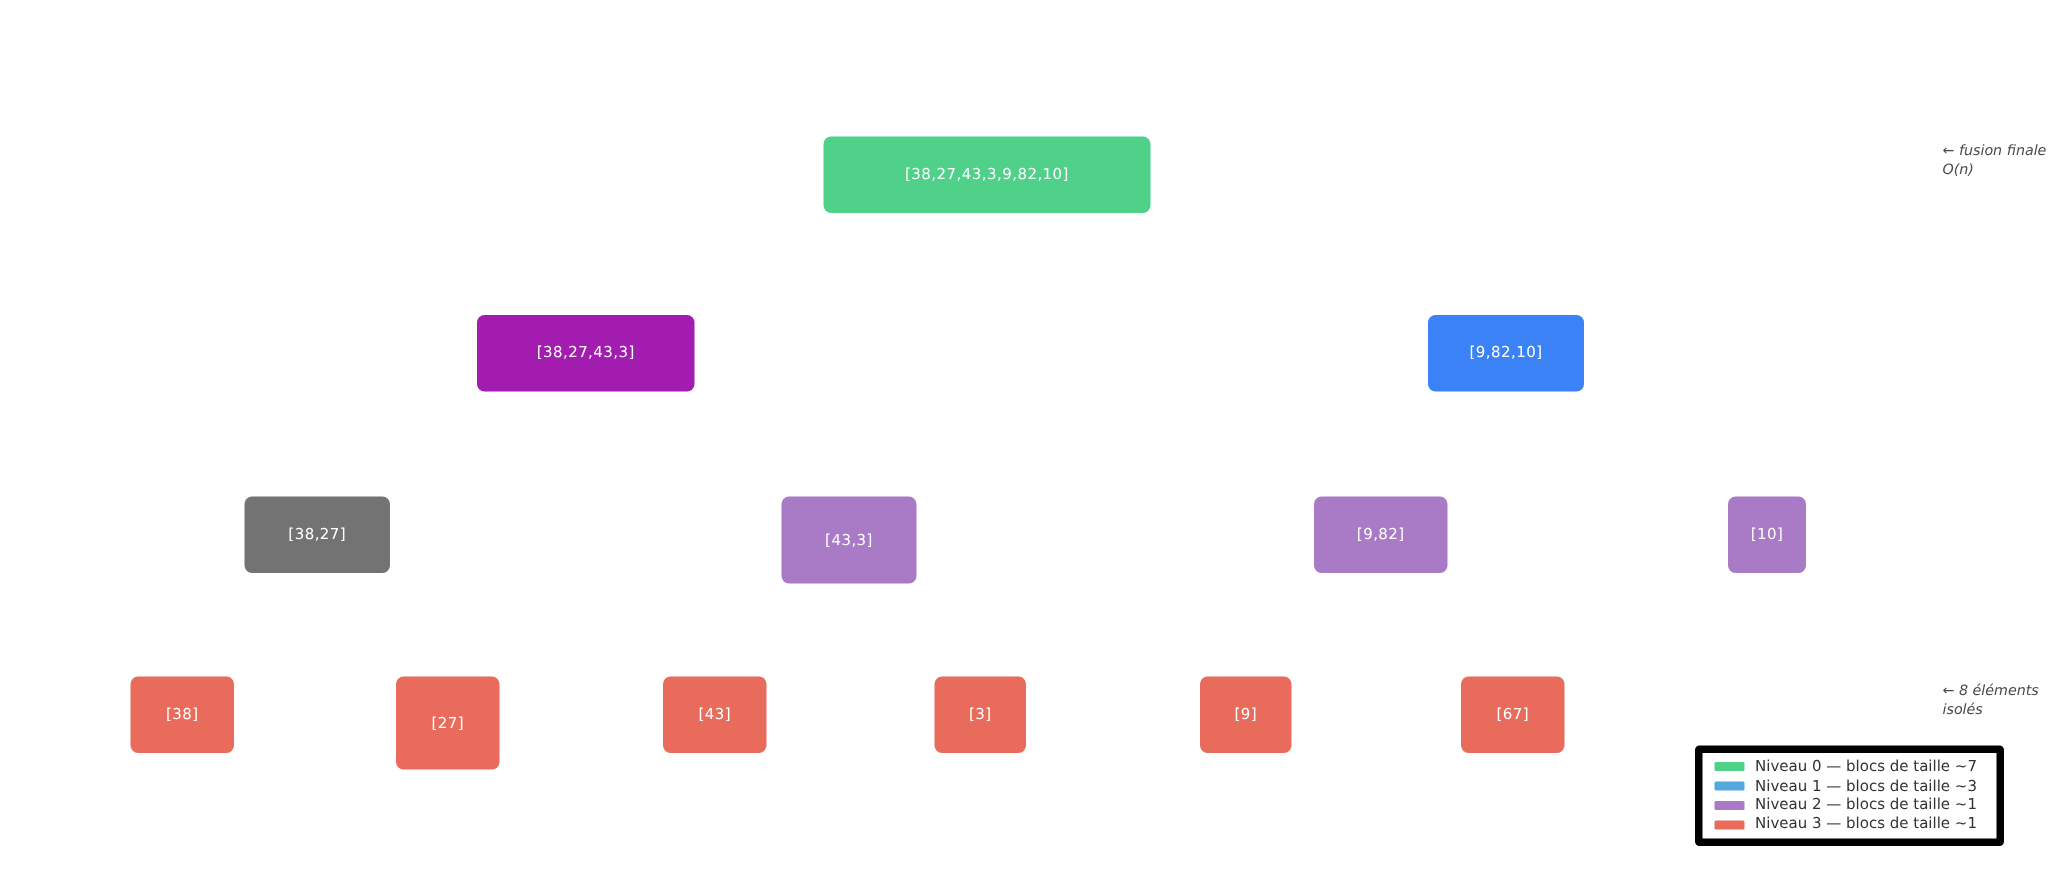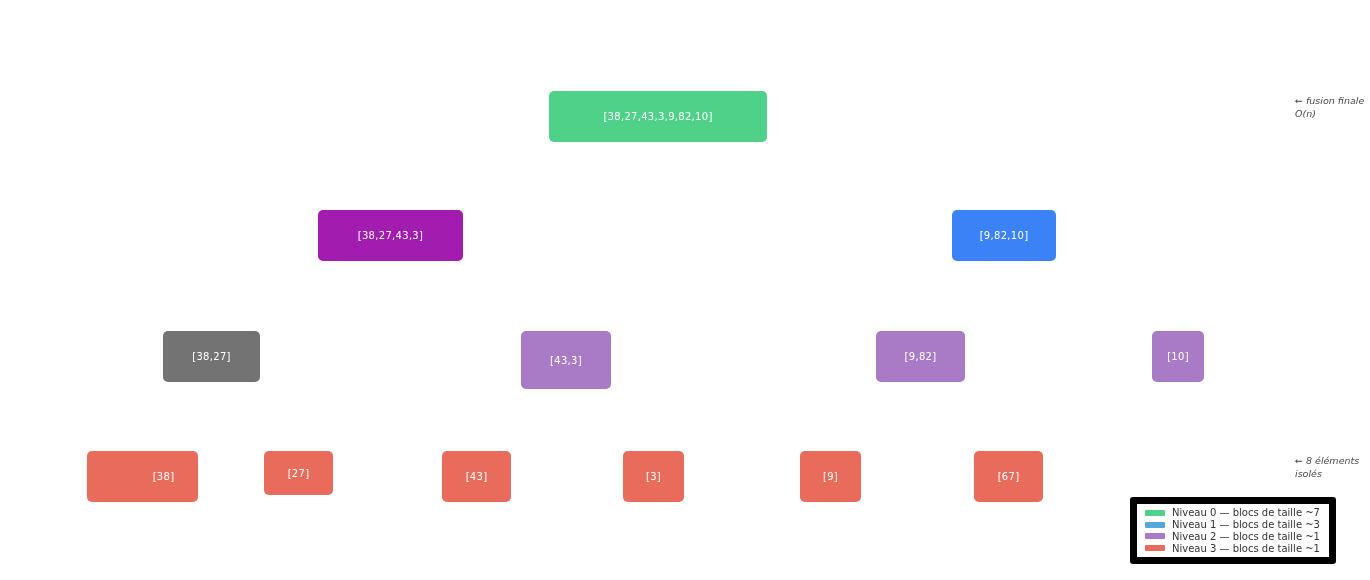--- a/index.html
+++ b/index.html
@@ -45,21 +45,21 @@
     margin-left: 12px;
   }
   .legend {
     position: absolute;
     left: 1130px;
     top: 497px;
     width: 206px;
     height: 67px;
     box-sizing: border-box;
     background: #ffffff;
-    border: 7px solid #000000;
+    border: 5px solid #000000;
     border-radius: 3px;
     display: flex;
     flex-direction: column;
     justify-content: space-around;
     padding: 3px 8px;
   }
   .legend-item {
     display: flex;
     align-items: center;
     gap: 7px;
@@ -79,22 +79,22 @@
 
 <div class="figure">
   <div id="nodes">
       <div class="node" style="left: 549px; top: 91px; width: 218px; height: 51px; background: rgb(79, 209, 137);">[38,27,43,3,9,82,10]</div>
       <div class="node" style="left: 318px; top: 210px; width: 145px; height: 51px; background: #a21caf;">[38,27,43,3]</div>
       <div class="node" style="left: 952px; top: 210px; width: 104px; height: 51px; background: #3b82f6;">[9,82,10]</div>
       <div class="node" style="left: 163px; top: 331px; width: 97px; height: 51px; background: #737373;">[38,27]</div>
       <div class="node" style="left: 521px; top: 331px; width: 90px; height: 58px; background: rgb(169, 122, 197);">[43,3]</div>
       <div class="node" style="left: 876px; top: 331px; width: 89px; height: 51px; background: rgb(169, 122, 197);">[9,82]</div>
       <div class="node" style="left: 1152px; top: 331px; width: 52px; height: 51px; background: rgb(169, 122, 197);">[10]</div>
-      <div class="node" style="left: 87px; top: 451px; width: 69px; height: 51px; background: rgb(233, 107, 92); padding-left: 42px;">[38]</div>
-      <div class="node" style="left: 264px; top: 451px; width: 69px; height: 44px; background: rgb(233, 107, 92);">[27]</div>
+      <div class="node" style="left: 87px; top: 451px; width: 69px; height: 51px; background: rgb(233, 107, 92);">[38]</div>
+      <div class="node" style="left: 264px; top: 451px; width: 69px; height: 62px; background: rgb(233, 107, 92);">[27]</div>
       <div class="node" style="left: 442px; top: 451px; width: 69px; height: 51px; background: rgb(233, 107, 92);">[43]</div>
       <div class="node" style="left: 623px; top: 451px; width: 61px; height: 51px; background: rgb(233, 107, 92);">[3]</div>
       <div class="node" style="left: 800px; top: 451px; width: 61px; height: 51px; background: rgb(233, 107, 92);">[9]</div>
       <div class="node" style="left: 974px; top: 451px; width: 69px; height: 51px; background: rgb(233, 107, 92);">[67]</div>
     </div>
   <div id="annotations">
       <div class="annotation" style="left: 1283px; top: 94px;">
         <div>← fusion finale</div>
         <div>O(n)</div>
       </div>

